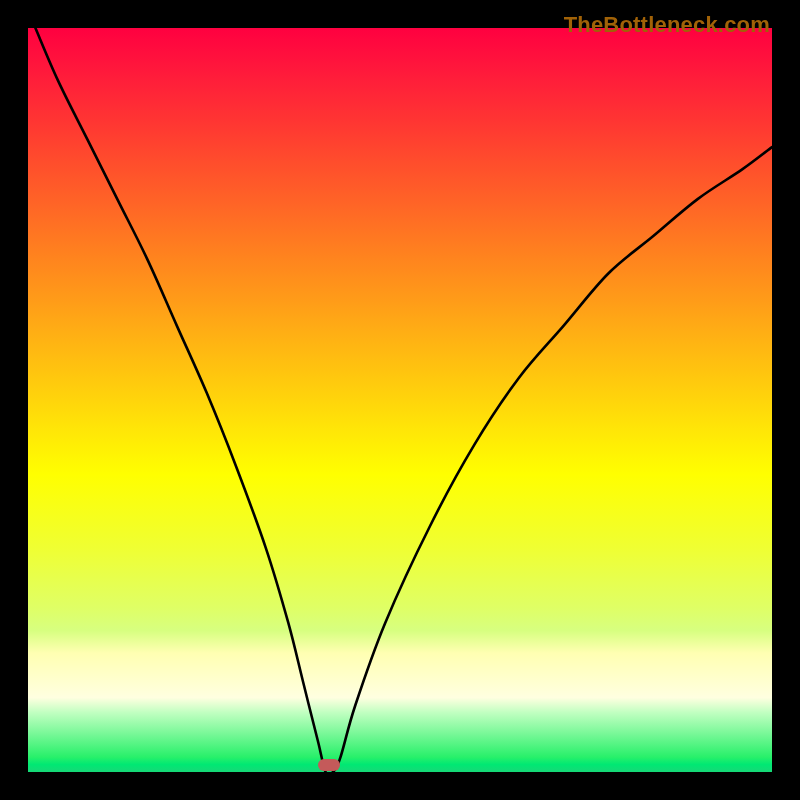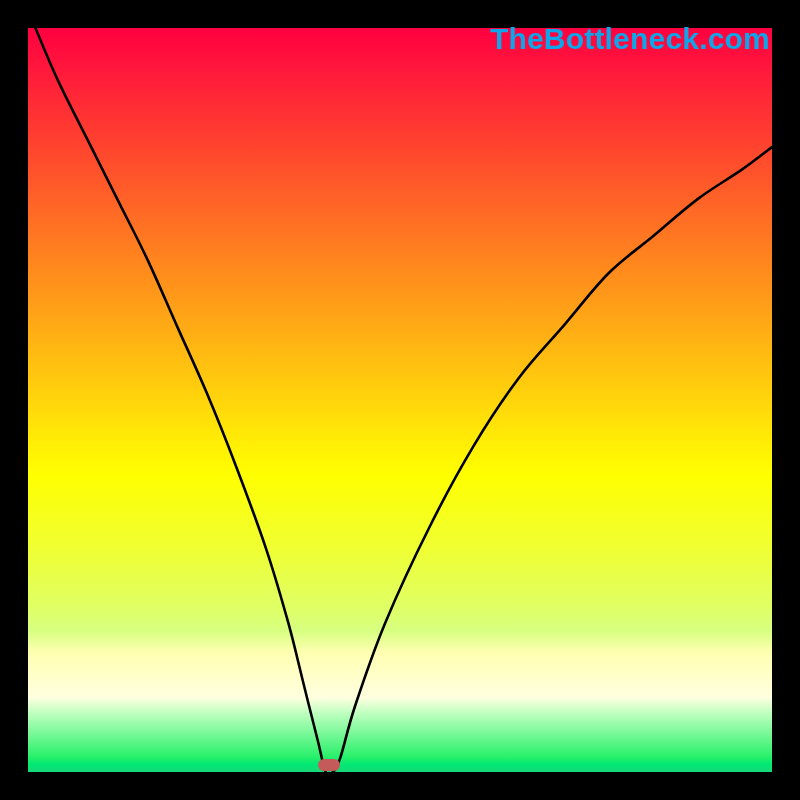--- a/index.html
+++ b/index.html
@@ -46,25 +46,25 @@
       #8efaa4 94%,
       #5bf587 96%,
       #28f06a 98%,
       #00e873 99%,
       #17d877 100%
     );
     box-sizing: border-box;
   }
   .watermark {
     position: absolute;
-    top: 22px;
+    top: 12px;
     right: 30px;
-    font-size: 30px;
+    font-size: 22px;
     font-weight: 600;
-    color: #0ea5e9;
+    color: #a16207;
     letter-spacing: 0.2px;
     user-select: none;
   }
   svg.curve {
     position: absolute;
     left: 0;
     top: 0;
     width: 100%;
     height: 100%;
   }

